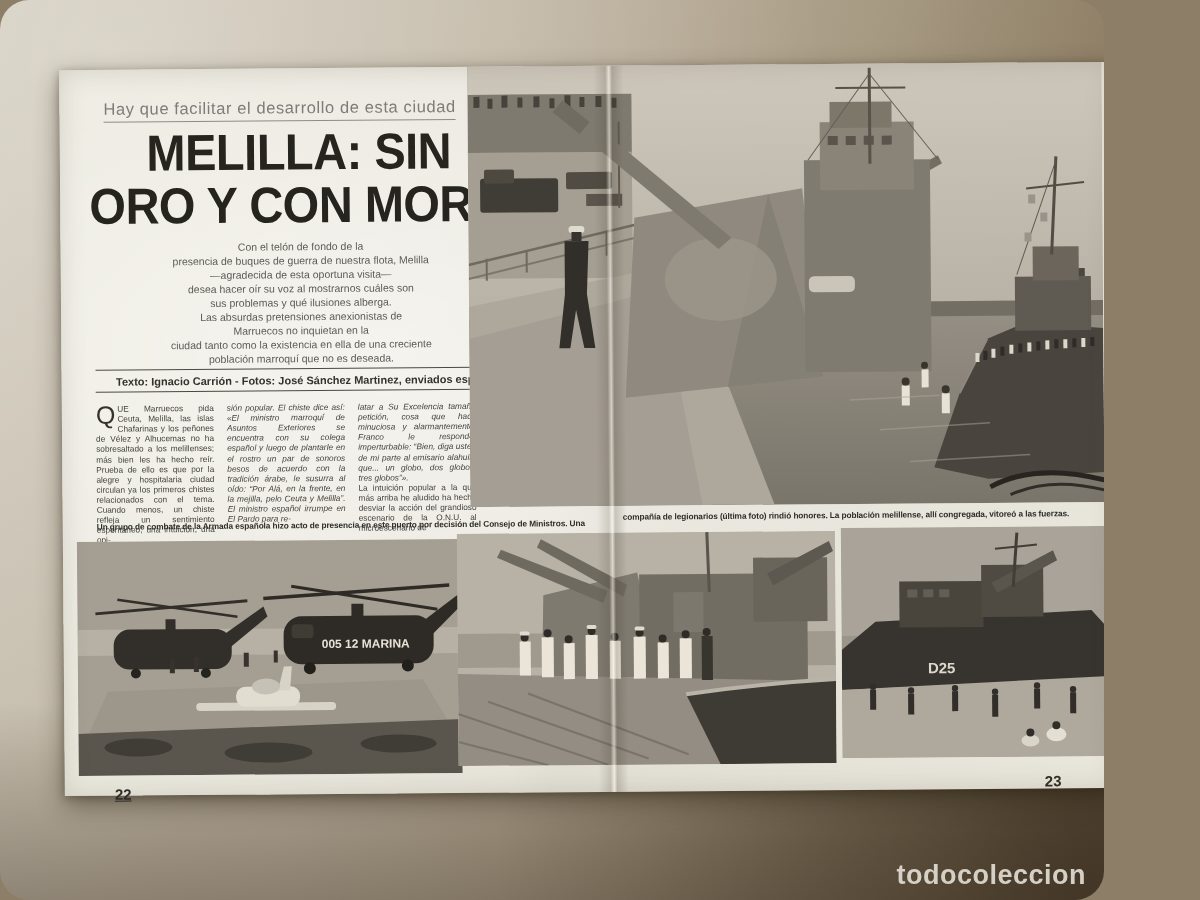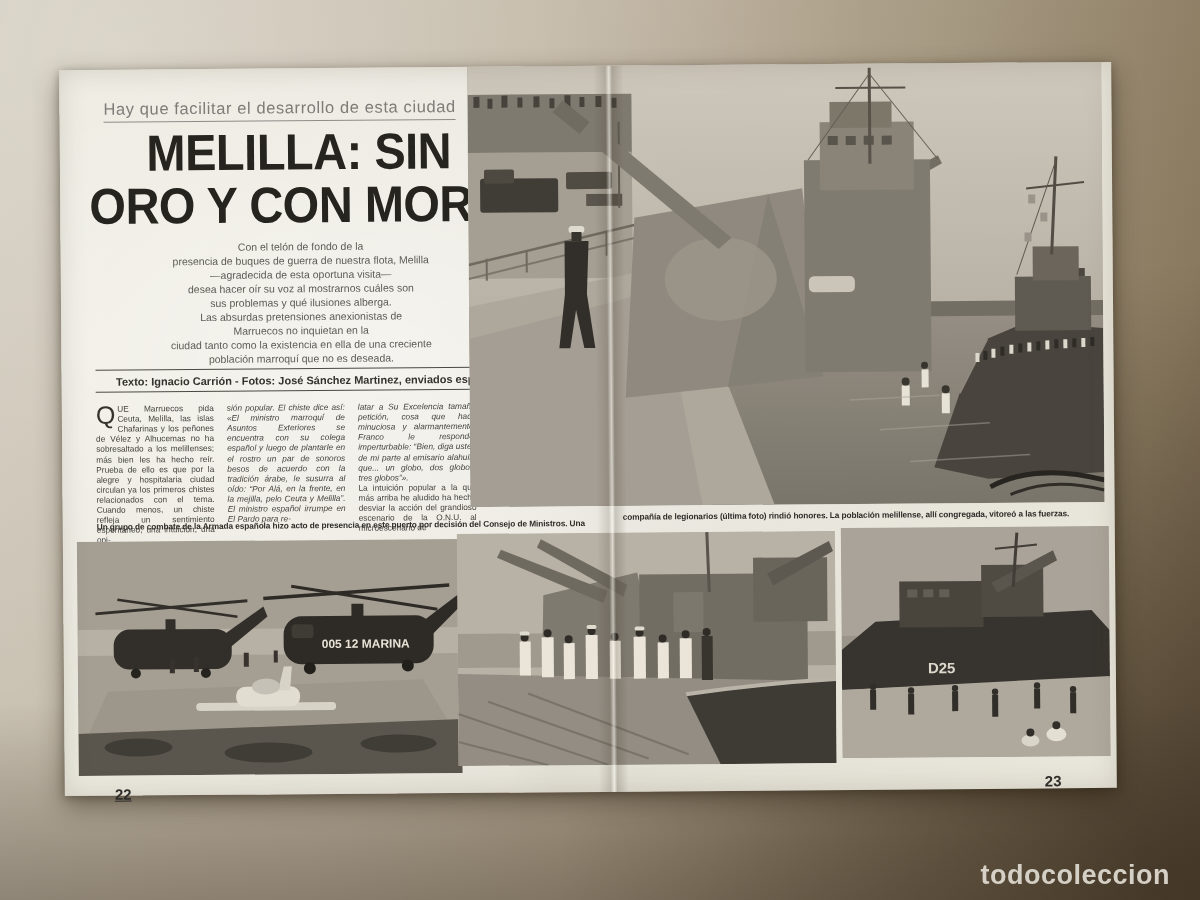--- a/index.html
+++ b/index.html
@@ -1,22 +1,22 @@
 <!DOCTYPE html>
 <html><head>
 <meta charset="utf-8">
 <style>
   html,body{margin:0;padding:0;background:#8d7e67;}
-  .scene{position:relative;width:1200px;height:900px;overflow:hidden;
+  .scene{position:relative;width:1104px;height:900px;overflow:hidden;
     font-family:"Liberation Sans",sans-serif;
     background-image:
       linear-gradient(to bottom, rgba(0,0,0,0) 78%, rgba(59,47,33,0.40) 100%),
       radial-gradient(circle at 98% 98%, rgba(45,35,22,0.60), rgba(45,35,22,0) 42%),
       radial-gradient(circle at 10% 6%, rgba(255,255,250,0.32), rgba(255,255,250,0) 55%),
-      linear-gradient(105deg,#cdc6b8 0%,#bfb4a2 38%,#a89b84 65%,#89795f 88%,#6f5d48 100%);}
+      linear-gradient(105deg,#cdc6b8 0%,#bfb4a2 38%,#a89b84 65%,#89795f 88%,#6f5d48 100%); border-radius: 29px;}
   .spread{position:absolute;left:62px;top:66px;width:1052px;height:726px;
     background:
       radial-gradient(ellipse at 30% 40%, rgba(255,255,255,0.55), rgba(255,255,255,0) 70%),
       linear-gradient(100deg,#eceadf 0%,#e7e4da 48%,#e2dfd4 52%,#e9e6db 100%);
     transform:rotate(-0.45deg);
     box-shadow:0 10px 26px rgba(40,30,16,0.45),0 2px 8px rgba(40,30,16,0.35);}
   .spread::after{content:"";position:absolute;inset:0;pointer-events:none;
     box-shadow:inset 0 0 26px rgba(90,80,60,0.18);}
   .fold{position:absolute;left:534px;top:0;width:30px;height:100%;z-index:6;pointer-events:none;
     background:linear-gradient(to right,rgba(60,50,35,0) 0%,rgba(60,50,35,0.16) 40%,rgba(250,248,240,0.55) 52%,rgba(60,50,35,0.20) 62%,rgba(60,50,35,0) 100%);}
@@ -31,21 +31,21 @@
     font-size:11px;font-weight:700;color:#33322d;padding:5px 0 4px 0;
     border-top:1.5px solid #4a4944;border-bottom:1.5px solid #4a4944;white-space:nowrap;}
   .bodycols{position:absolute;left:34px;top:334px;width:380px;display:flex;gap:13px;}
   .bodycols p{margin:0;flex:1;font-size:8.3px;line-height:1.22;color:#454440;text-align:justify;}
   .col-it{font-style:italic;}
   .dropcap{float:left;font-size:25px;line-height:0.8;font-weight:400;margin:1px 2px 0 0;color:#33322d;}
   .photo{position:absolute;background:#b5b1a9;overflow:hidden;filter:sepia(0.10) contrast(0.97);}
   .photo svg{display:block;width:100%;height:100%;}
   .cap{position:absolute;font-size:8.3px;font-weight:700;color:#2e2d29;white-space:nowrap;letter-spacing:-0.1px;}
   .pageno{position:absolute;font-size:15px;font-weight:700;color:#2e2d29;}
-  .watermark{position:absolute;right:30px;bottom:9px;font-size:27px;font-weight:700;
+  .watermark{position:absolute;right:18px;bottom:9px;font-size:27px;font-weight:700;
     color:#ddd8ce;letter-spacing:0.5px;opacity:0.95;}
 </style>
 </head>
 <body>
 
 <div class="scene">
 
   <div class="spread">
 
     <div class="kicker">Hay que facilitar el desarrollo de esta ciudad</div>

